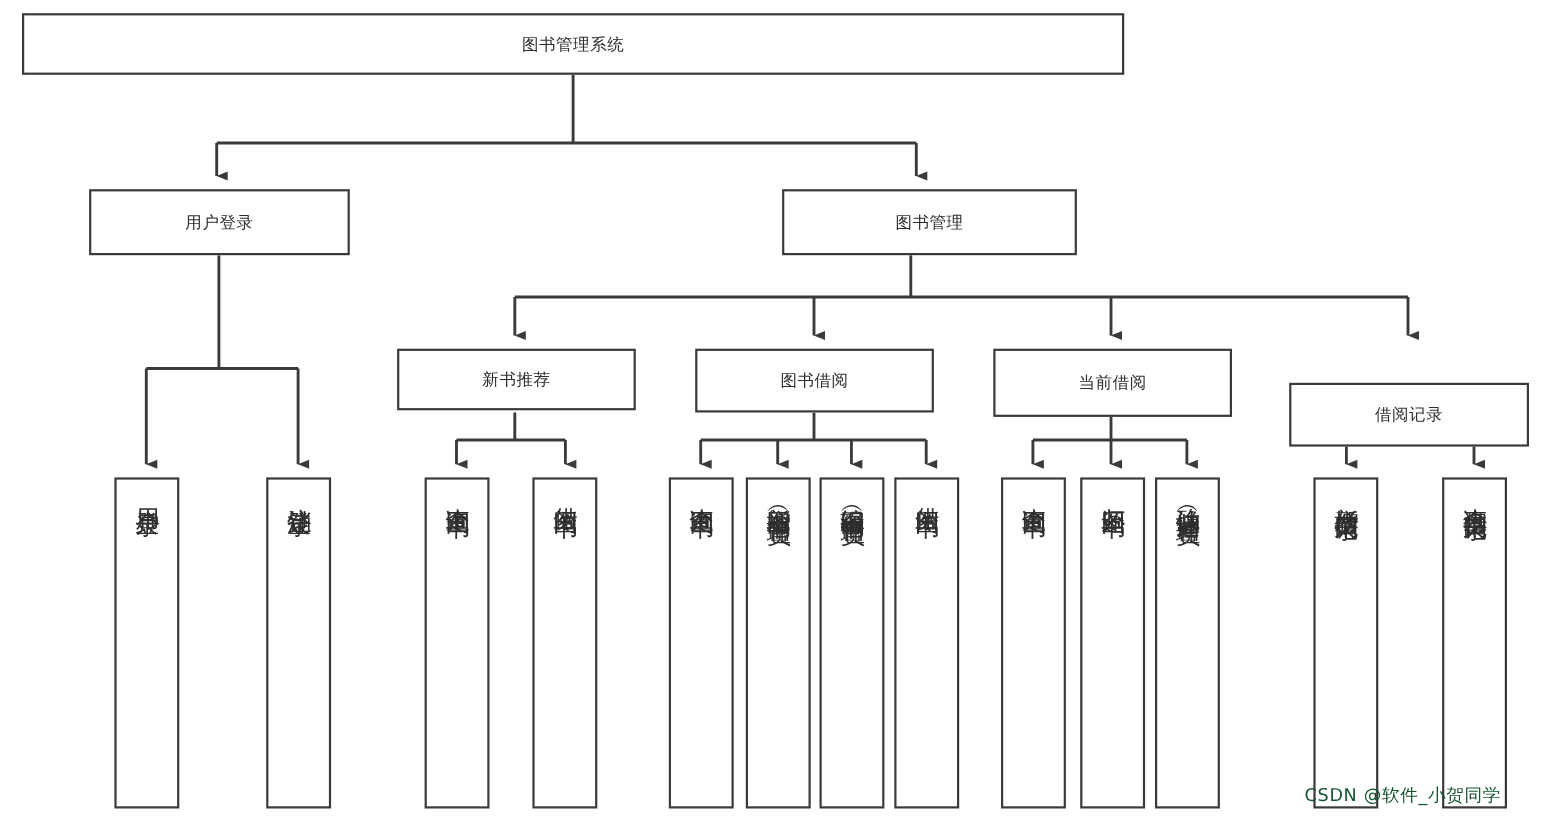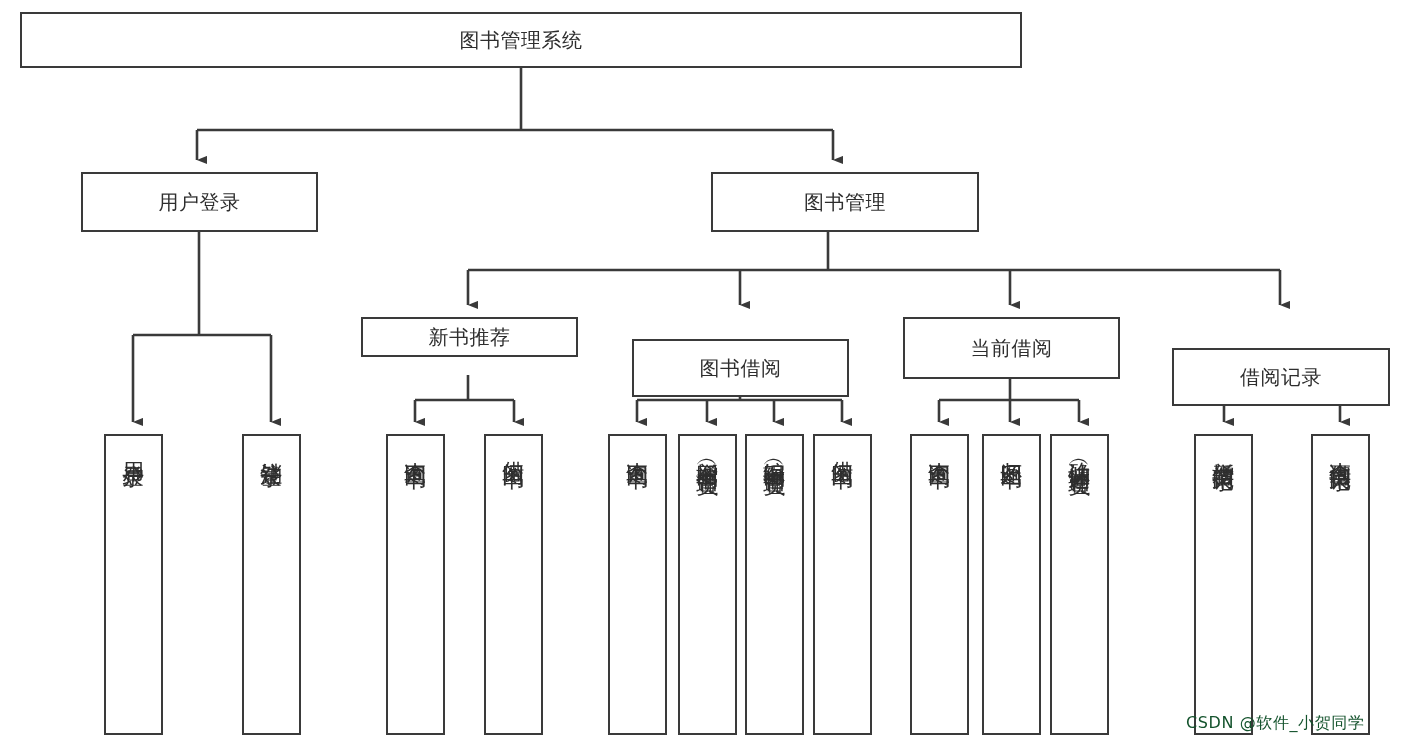--- a/index.html
+++ b/index.html
@@ -30,21 +30,21 @@
     position: absolute;
     box-sizing: border-box;
     background: #ffffff;
     border: 2.4px solid #3a3a3a;
     display: flex;
     align-items: center;
     justify-content: center;
     z-index: 3;
   }
   .node-label {
-    font-size: 20px;
+    font-size: 15px;
     line-height: 1.12;
     color: #2e2e2e;
     letter-spacing: 0.5px;
     white-space: nowrap;
     text-align: center;
   }
   
   .node.vert {
     align-items: flex-start;
     justify-content: center;
@@ -136,25 +136,25 @@
   </div>
 
   <div class="node" style="left:81px; top:172px; width:237px; height:60px;">
     <span class="node-label">用户登录</span>
   </div>
 
   <div class="node" style="left:711px; top:172px; width:268px; height:60px;">
     <span class="node-label">图书管理</span>
   </div>
 
-  <div class="node" style="left:361px; top:317px; width:217px; height:40px;">
+  <div class="node" style="left:361px; top:317px; width:217px; height:56px;">
     <span class="node-label">新书推荐</span>
   </div>
 
-  <div class="node" style="left:632px; top:317px; width:217px; height:58px;margin-top:22px;">
+  <div class="node" style="left:632px; top:317px; width:217px; height:58px;">
     <span class="node-label">图书借阅</span>
   </div>
 
   <div class="node" style="left:903px; top:317px; width:217px; height:62px;">
     <span class="node-label">当前借阅</span>
   </div>
 
   <div class="node" style="left:1172px; top:317px; width:218px; height:58px;margin-top:31px;">
     <span class="node-label">借阅记录</span>
   </div>

